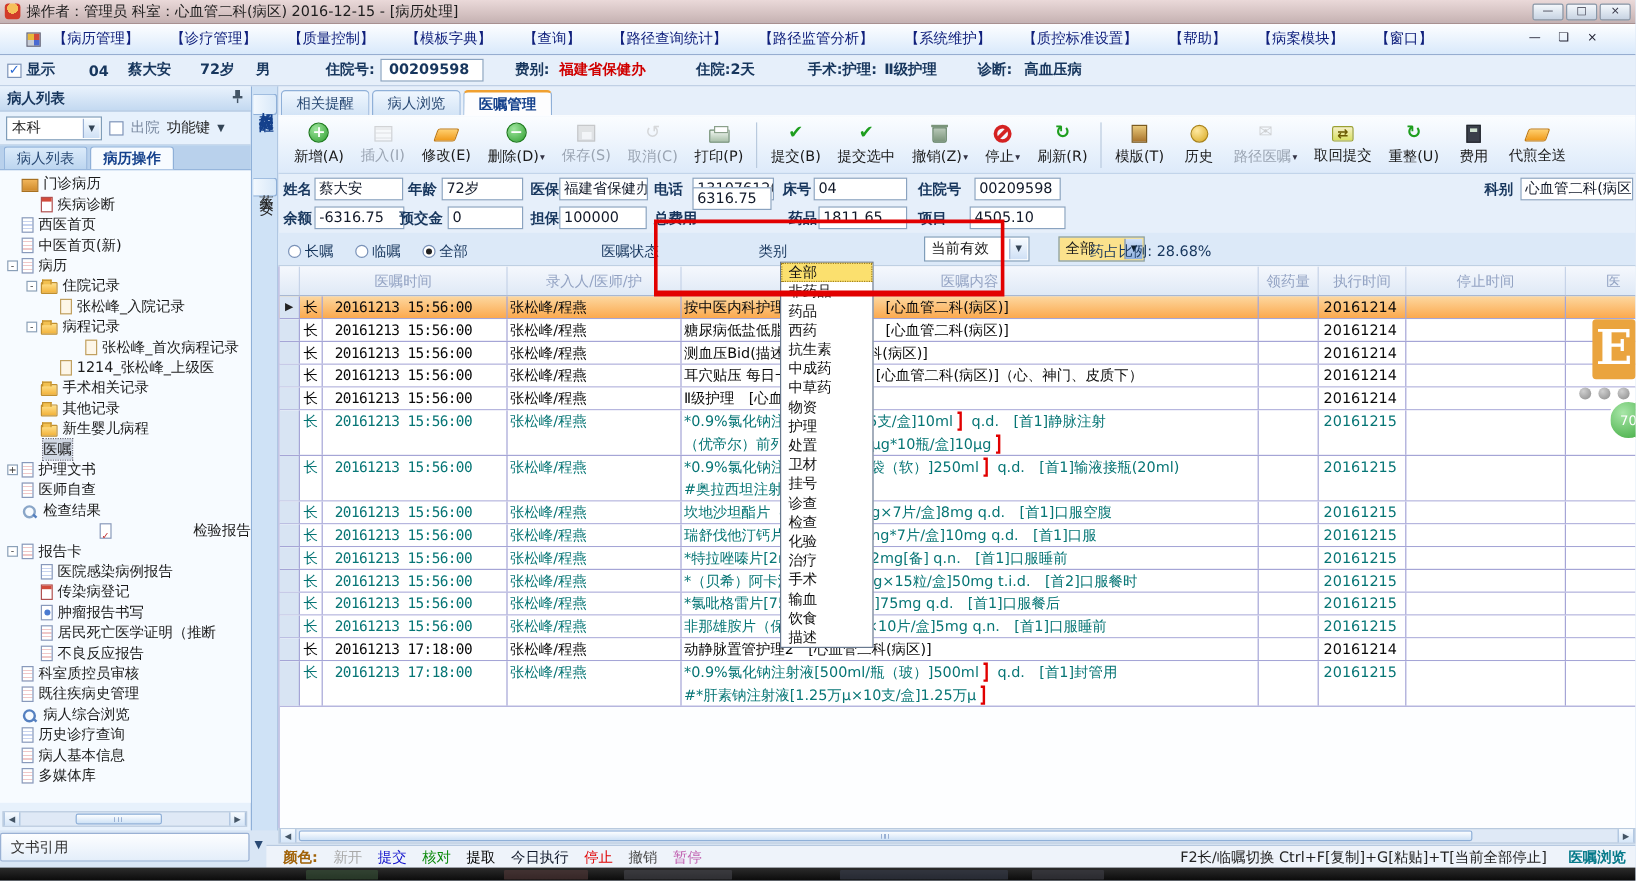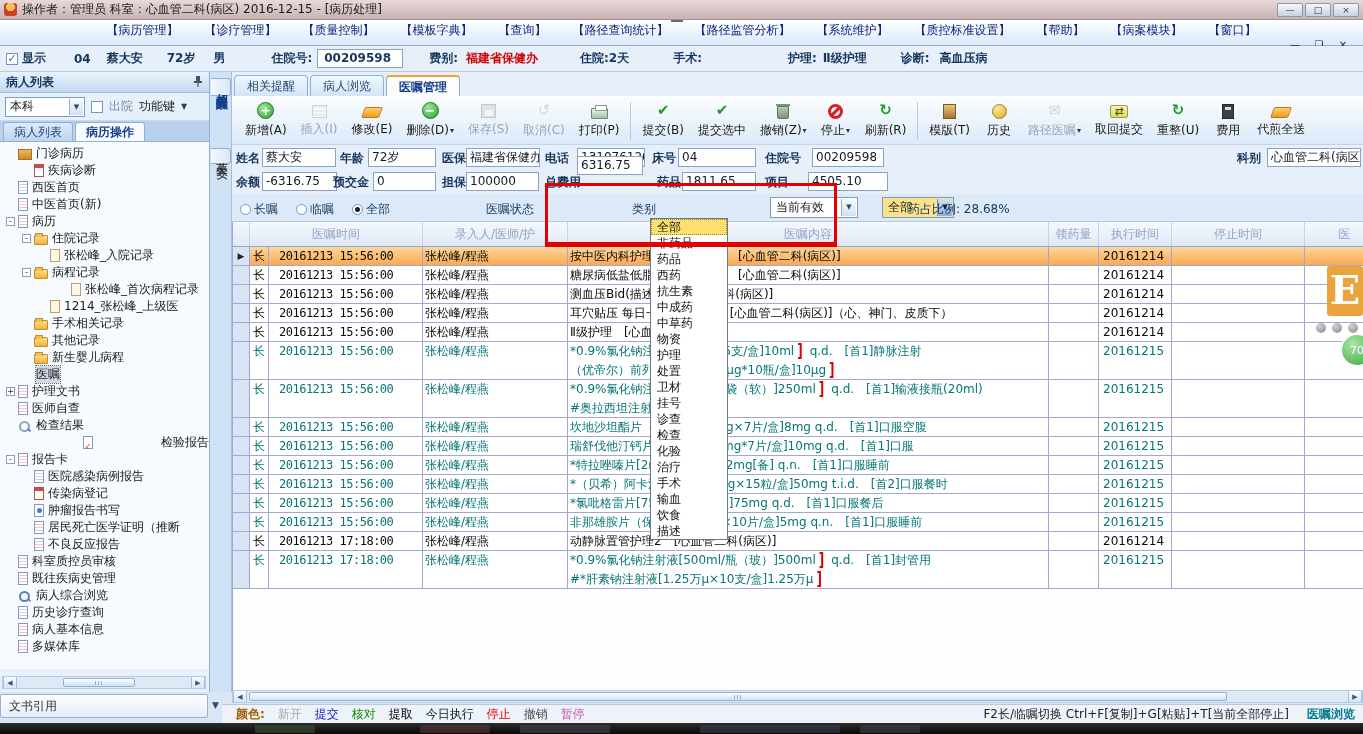--- a/index.html
+++ b/index.html
@@ -5,21 +5,21 @@
 *{margin:0;padding:0;box-sizing:border-box;font-family:"DejaVu Sans",sans-serif;}
 html,body{width:1363px;height:734px;overflow:hidden;background:#d9e6f5;position:relative;font-size:12px;color:#1a1a1a;}
 .abs{position:absolute;}
 
 #titlebar{left:0;top:0;width:1363px;height:20px;background:linear-gradient(#ead9d9,#c6b2b2);display:flex;align-items:center;padding:0 4px;border-bottom:1px solid #a89090;}
 #app-icon{width:13px;height:13px;margin-right:5px;position:relative;background:radial-gradient(circle at 50% 30%,#f6c05a 40%,#d23c2a 41%);border-radius:3px;}
 #titlebar .title{font-size:12px;color:#1c1c1c;}
 #win-controls{margin-left:auto;display:flex;gap:2px;}
 .winbtn{width:26px;height:14px;background:linear-gradient(#f4f8fc,#c7d3e2);border:1px solid #8899aa;border-radius:2px;font-size:9px;line-height:12px;text-align:center;color:#334;}
 
-#menubar{left:0;top:20px;width:1363px;height:26px;background:linear-gradient(#fdfeff,#d9e9fb);border-bottom:1px solid #96add0;display:flex;align-items:center;padding:0 6px;flex-direction:column;}
+#menubar{left:0;top:20px;width:1363px;height:26px;background:linear-gradient(#fdfeff,#d9e9fb);border-bottom:1px solid #96add0;display:flex;align-items:center;padding:0 22px;}
 #mdi-icon{width:12px;height:12px;margin-right:10px;background:conic-gradient(#d24a3a 0 25%,#4a6ad2 0 50%,#c8ccd4 0 75%,#e8b83a 0);border:1px solid #667;}
 #menu-items{display:flex;gap:26px;}
 .menu-item{color:#10207c;cursor:default;white-space:nowrap;}
 #mdi-controls{margin-left:auto;display:flex;gap:8px;align-items:center;padding-right:6px;}
 .mdib{width:16px;height:13px;text-align:center;line-height:12px;font-size:10px;color:#223;}
 
 #patientbar{left:0;top:46px;width:1363px;height:26px;background:#e6effa;border-bottom:1px solid #b7c9e0;display:flex;align-items:center;color:#17365d;font-weight:bold;}
 #patientbar .box{background:#fff;border:1px solid #8aa3c0;font-weight:bold;height:19px;line-height:17px;padding:0 6px;min-width:86px;}
 #patientbar .red{color:#d00000;}
 .cb{width:12px;height:12px;border:1px solid #7a92b8;background:#fff;display:inline-block;vertical-align:-2px;}
@@ -192,21 +192,21 @@
   <span style="margin-left:28px">04</span>
   <span style="margin-left:16px">蔡大安</span>
   <span style="margin-left:24px">72岁</span>
   <span style="margin-left:18px">男</span>
   <span style="margin-left:46px">住院号:</span>
   <span class="box" style="margin-left:5px">00209598</span>
   <span style="margin-left:26px">费别:</span>
   <span class="red" style="margin-left:8px">福建省保健办</span>
   <span style="margin-left:42px">住院:2天</span>
   <span style="margin-left:44px">手术:</span>
-  <span style="margin-left:86px">护理:</span>
+  <span style="">护理:</span>
   <span style="margin-left:6px">Ⅱ级护理</span>
   <span style="margin-left:34px">诊断:</span>
   <span style="margin-left:10px">高血压病</span>
 </div>
 
 <div id="sidebar" class="abs">
   <div id="sb-header">
     <span>病人列表</span>
     <span id="sb-pin">
       <svg width="10" height="11" viewBox="0 0 10 11">
@@ -548,21 +548,21 @@
     <span class="flabel abs" style="left: 545px; top: 174px;">总费用</span>
     <span class="fbox abs" style="left: 577px; top: 156px; width: 66px;">6316.75</span>
     <span class="flabel abs" style="left: 657px; top: 174px;">药品</span>
     <span class="fbox abs" style="left: 682px; top: 172px; width: 74px;">1811.65</span>
     <span class="flabel abs" style="left: 765px; top: 174px;">项目</span>
     <span class="fbox abs" style="left: 808px; top: 172px; width: 80px;">4505.10</span>
   </div>
 
 <div id="filter" class="abs">
   <span class="flt" id="radio-group" style="left:8px"><span style="margin-right: 18px;"><span class="radio"></span><span>长嘱</span></span><span style="margin-right: 18px;"><span class="radio"></span><span>临嘱</span></span><span style="margin-right: 18px;"><span class="radio on"></span><span>全部</span></span></span>
-  <span class="flt" style="left:254px">医嘱状态</span>
+  <span class="flt" style="left:269px">医嘱状态</span>
   <span id="status-combo"><span>当前有效</span><span class="arrow">▼</span></span>
   <span class="flt" style="left:400px">类别</span>
   <span id="type-combo"><span>全部</span><span class="arrow">▼</span></span>
   <span class="flt" style="left:676px;color:#17365d">药占比例: 28.68%</span>
 </div>
 
 <div id="grid" class="abs">
   <div id="ghead">
       <span class="hc" style="width: 17px;"></span>
       <span class="hc" style="width: 173px;">医嘱时间</span>

